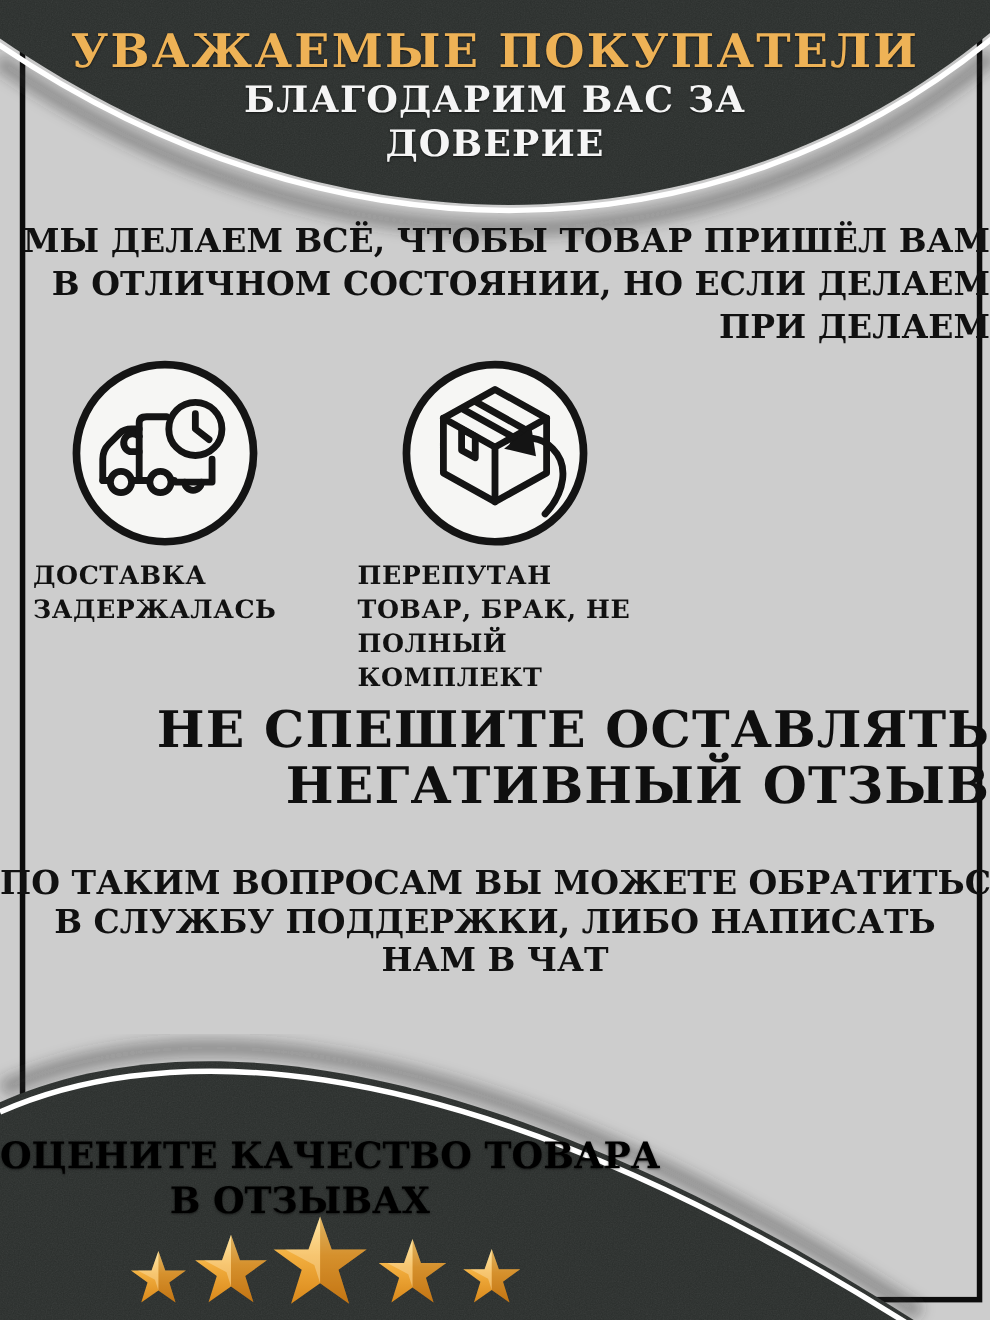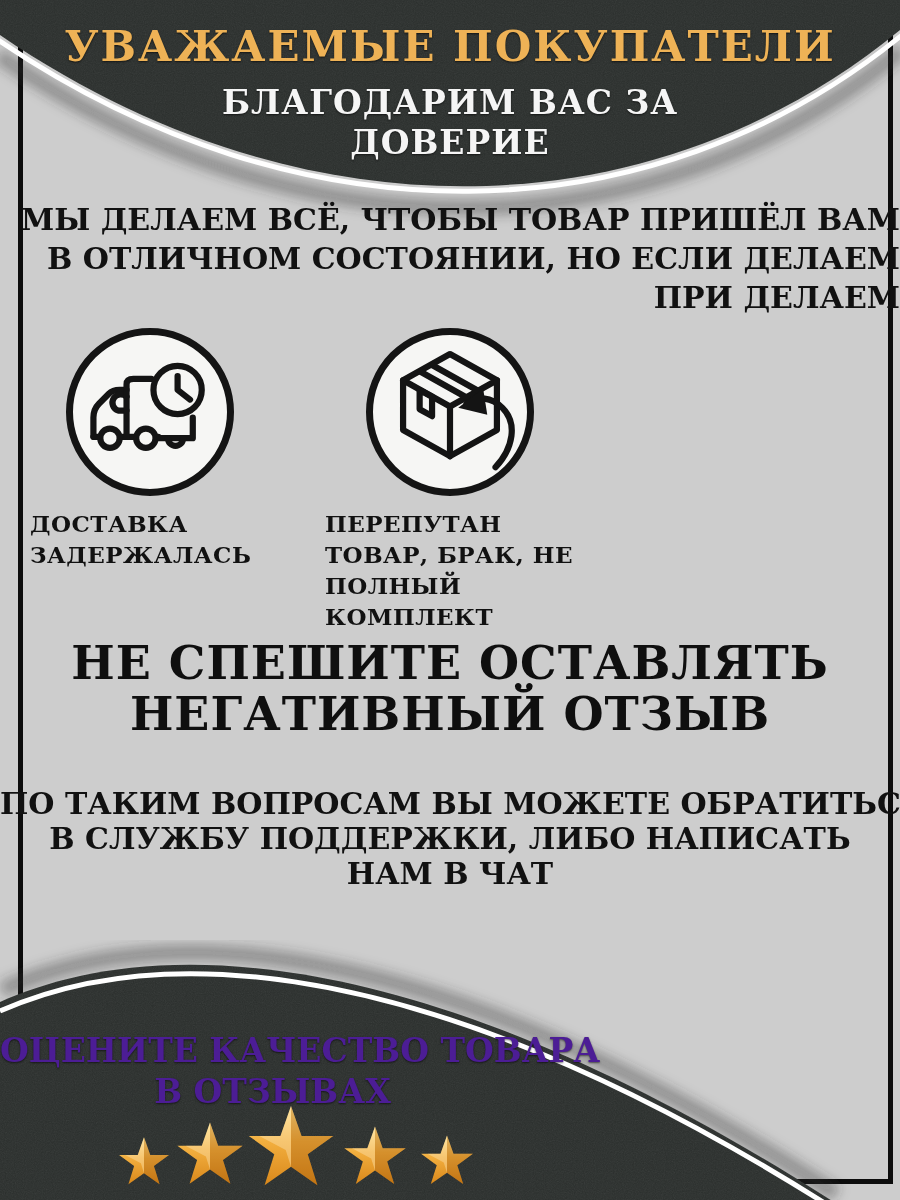--- a/index.html
+++ b/index.html
@@ -7,40 +7,40 @@
           font-family:"DejaVu Serif","Liberation Serif",serif;font-weight:bold;}
   .frame{position:absolute;left:18px;top:12px;right:7px;bottom:16px;border:5px solid #0c0c0c;}
   svg.shape{position:absolute;left:0;display:block;}
   .hdr-svg{top:0;}
   .ftr-svg{top:940px;}
   .hdr-text{position:absolute;top:0;left:0;width:900px;text-align:center;color:#f5f5f5;}
   .hdr-title{margin-top:22px;font-size:42px;letter-spacing:2px;color:#eeb256;white-space:nowrap;
              text-shadow:0 1px 2px rgba(0,0,0,.6);}
   .hdr-sub{font-size:33px;line-height:40px;letter-spacing:1px;white-space:nowrap;
            text-shadow:0 1px 2px rgba(0,0,0,.6);}
-  .hdr-sub.first{margin-top:12px;}
+  .hdr-sub.first{margin-top:0;}
   .intro{position:absolute;top:200px;left:0;width:900px;text-align:right;color:#111;
          font-size:30px;line-height:39px;}
   .intro div{white-space:nowrap;}
   .issues{position:absolute;top:328px;left:0;width:900px;height:270px;}
   .issue{position:absolute;top:0;}
   .issue-c1{left:30px;width:240px;}
   .issue-c2{left:325px;width:250px;}
   .issue-c3{left:625px;width:240px;}
   .icon-circle{width:154px;height:154px;border:7px solid #141414;border-radius:50%;
                background:#f6f6f4;margin:0 auto;display:flex;align-items:center;justify-content:center;}
   .icon-circle svg{width:138px;height:138px;}
   .issue-label{margin-top:12px;font-size:23px;line-height:31px;color:#111;letter-spacing:.5px;}
-  .warning{position:absolute;top:638px;left:0;width:900px;text-align:center;color:#0f0f0f;
+  .warning{position:absolute;top:638px;left:0;width:900px;text-align:right;color:#0f0f0f;
            font-size:46px;line-height:51px;letter-spacing:1px;}
   .warning div{white-space:nowrap;}
   .support{position:absolute;top:786px;left:0;width:900px;text-align:center;color:#111;
            font-size:30px;line-height:35px;}
   .support div{white-space:nowrap;}
-  .ftr-text{position:absolute;top:1030px;left:0;width:545px;text-align:center;color:#4c1d95;
+  .ftr-text{position:absolute;top:1030px;left:0;width:545px;text-align:center;color:#000000;
             font-size:33px;line-height:41px;text-shadow:0 1px 2px rgba(0,0,0,.55);}
   .ftr-text div{white-space:nowrap;}
   .star{position:absolute;}
   .ic{stroke:#141414;stroke-width:4.5;fill:none;stroke-linecap:round;stroke-linejoin:round;}
   .ic-fill{fill:#f6f6f4;stroke:#141414;stroke-width:4.5;}
 </style>
 </head>
 <body>
 
 <div class="canvas">

